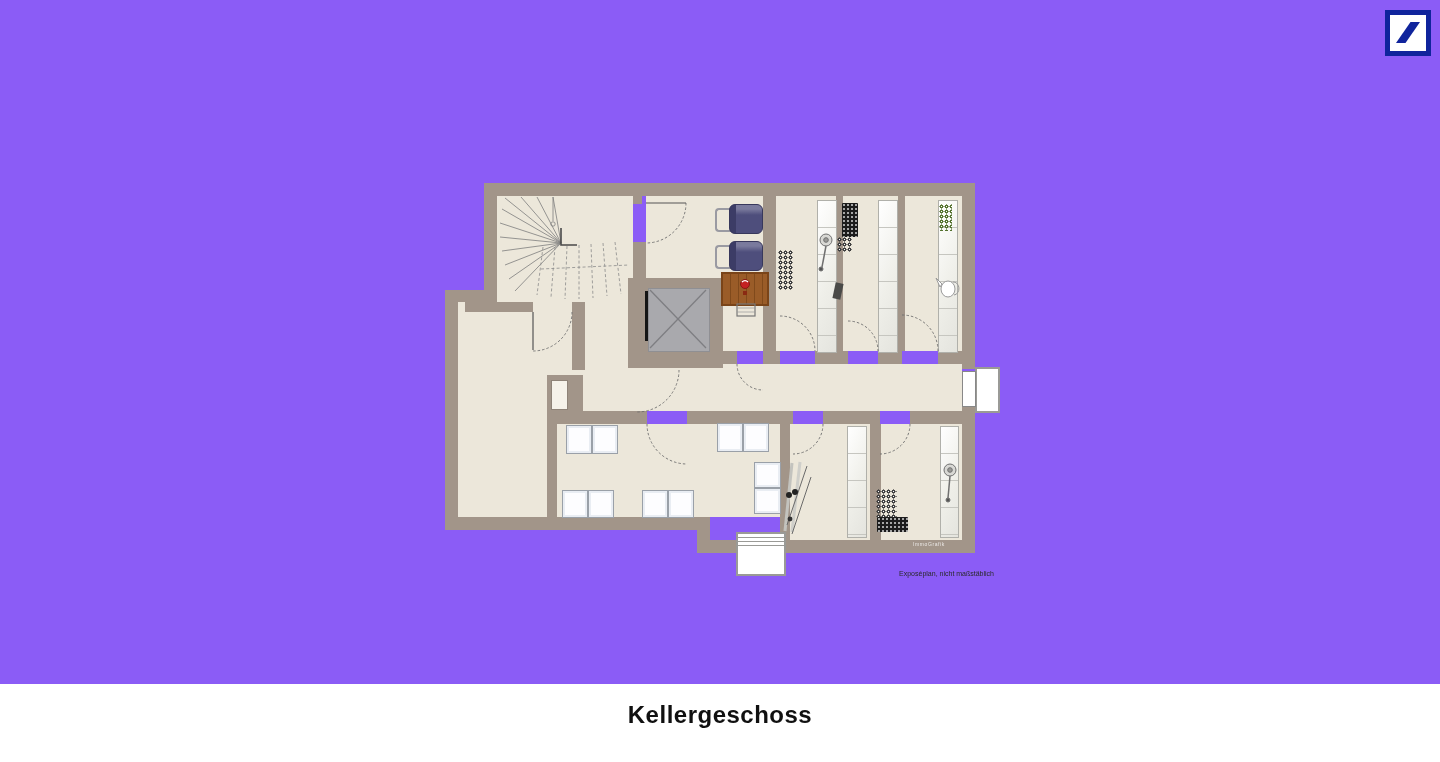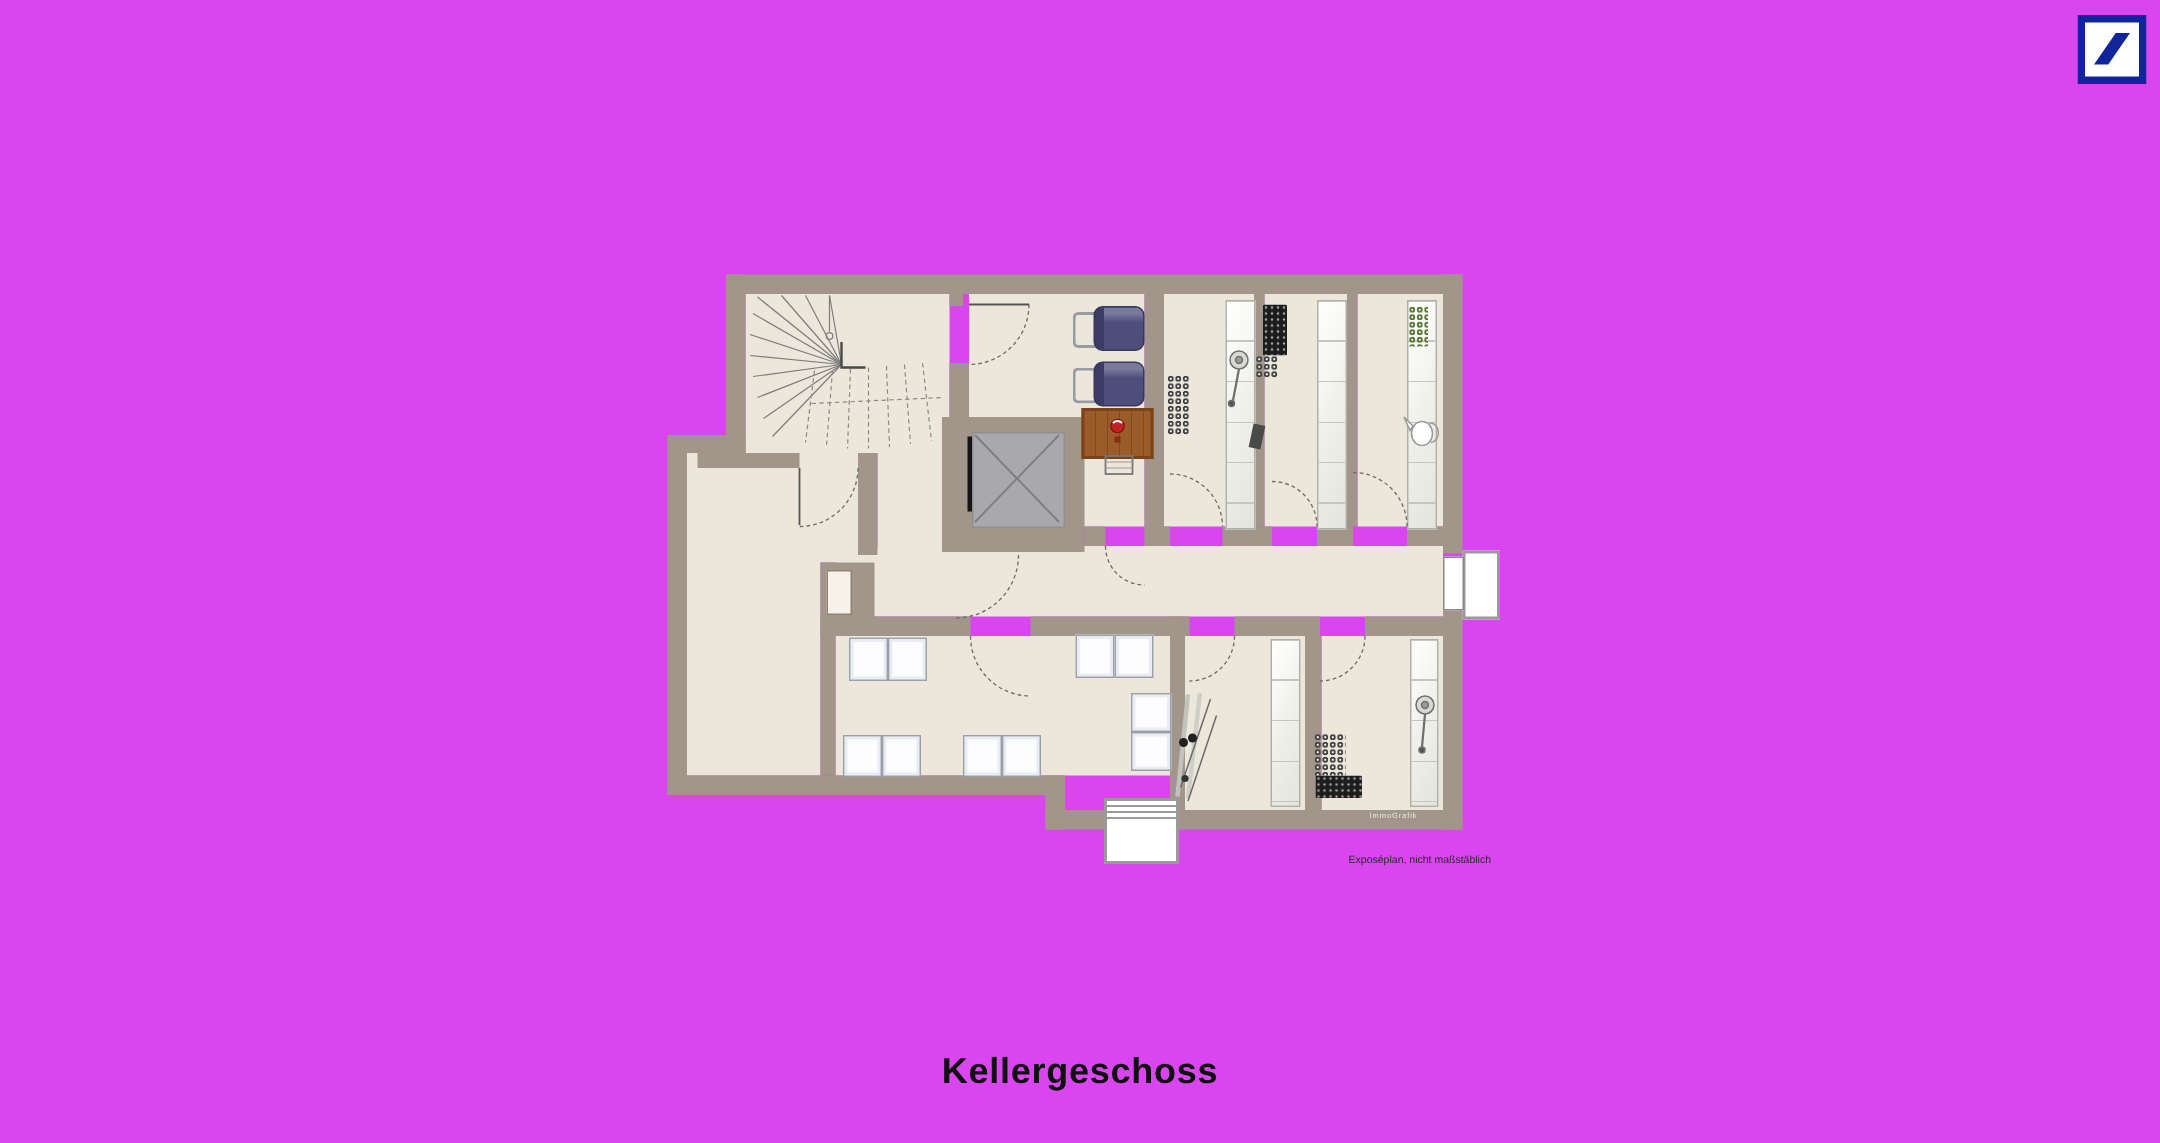--- a/index.html
+++ b/index.html
@@ -1,18 +1,18 @@
 <!DOCTYPE html>
 <html><head>
 <meta charset="utf-8">
 <style>
   html,body{margin:0;padding:0;background:#ffffff;width:1440px;height:762px;overflow:hidden;
     font-family:"Liberation Sans", sans-serif;}
   .abs{position:absolute;}
-  #stage{position:relative;width:1440px;height:762px;background:#d946ef;}
+  #stage{position:relative;width:1440px;height:684px;background:#8b5cf6;}
   #plan{position:absolute;left:445px;top:183px;width:552px;height:394px;}
   .f{position:absolute;background:#ece7da;}
   .w{position:absolute;background:#a29589;}
   .niche{position:absolute;background:#f6f2ea;border:1px solid #8f8378;}
   .shelf{position:absolute;background:#fafaf7;border:1px solid #b0b0aa;
      background-image:repeating-linear-gradient(180deg, rgba(0,0,0,0) 0 26px, #c6c6c0 26px 27px),
        linear-gradient(115deg,#ffffff 0%,#efefe9 55%,#e4e4de 100%);}
   .box{position:absolute;background:#fdfdff;border:1px solid #9aa0a8;
      box-shadow:inset 0 0 0 2px rgba(195,205,220,.35);}
   .rings{position:absolute;background-image:radial-gradient(circle at 2.5px 2.5px,#ffffff 0.8px,#3f3f3f 1px,#3f3f3f 1.9px,rgba(0,0,0,0) 2.2px);background-size:5px 5px;}

